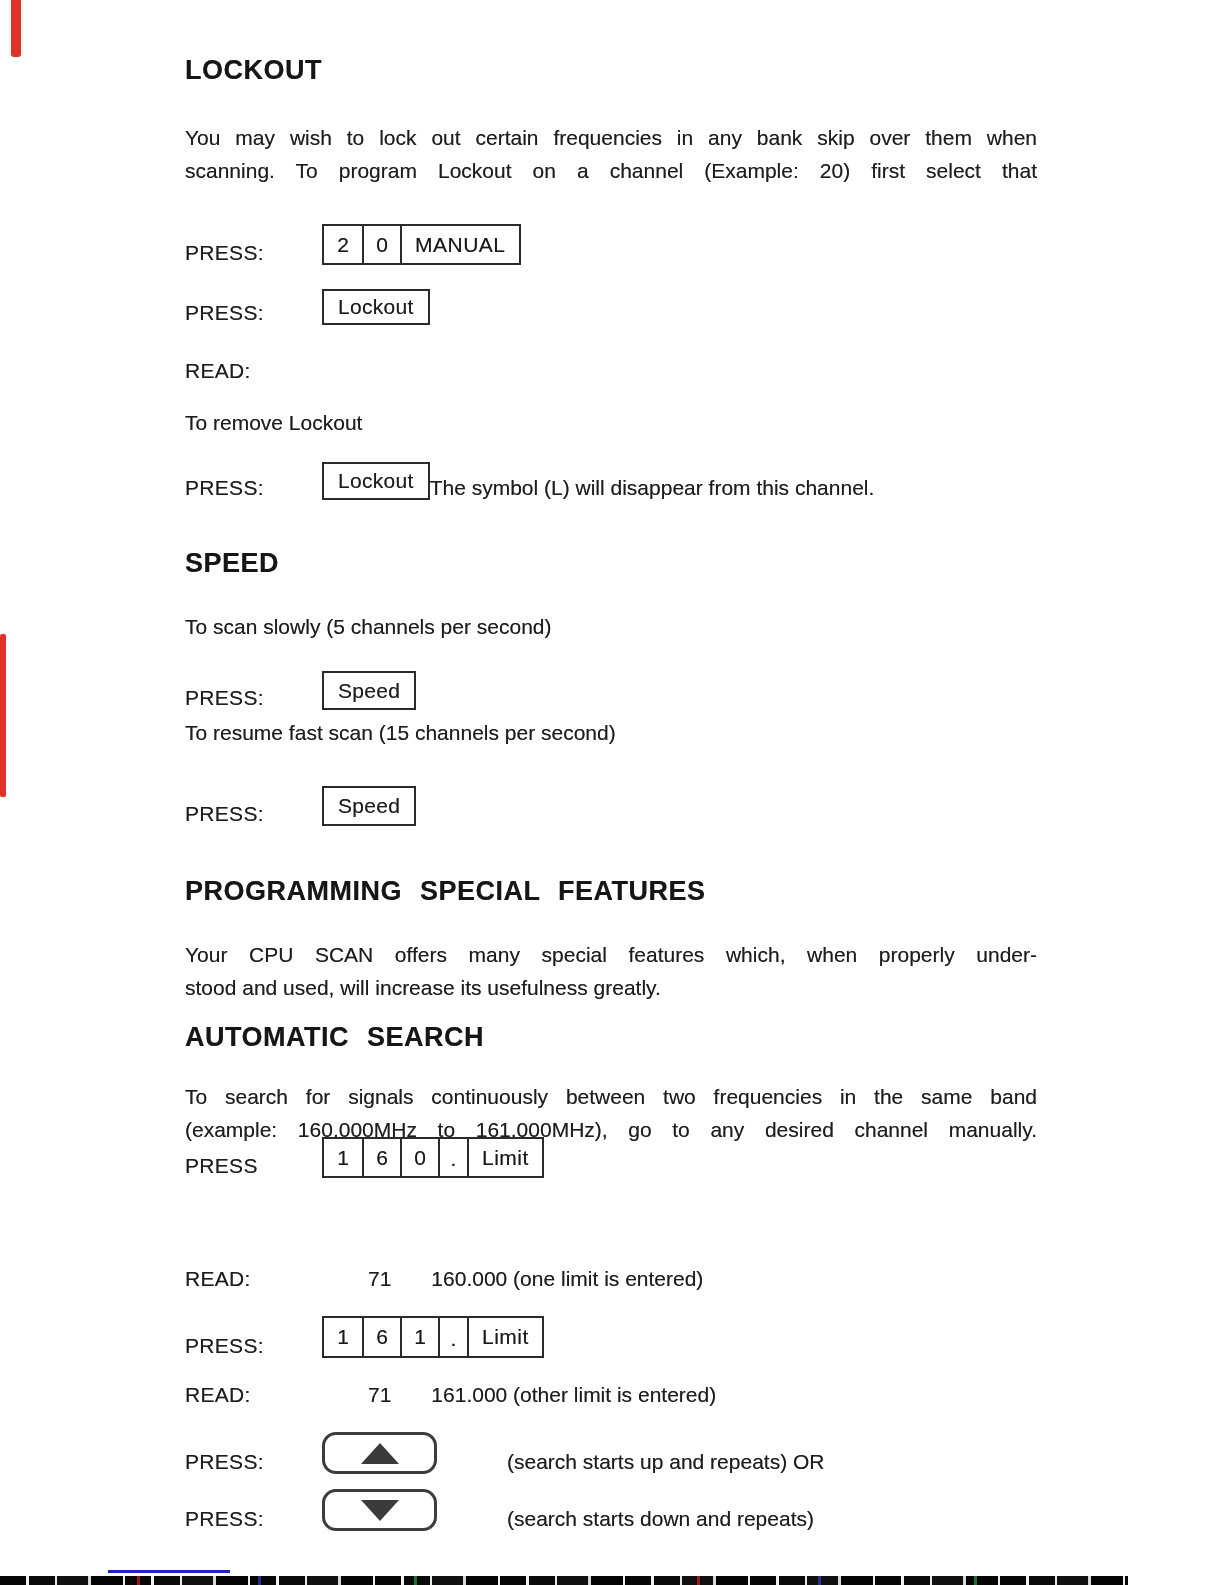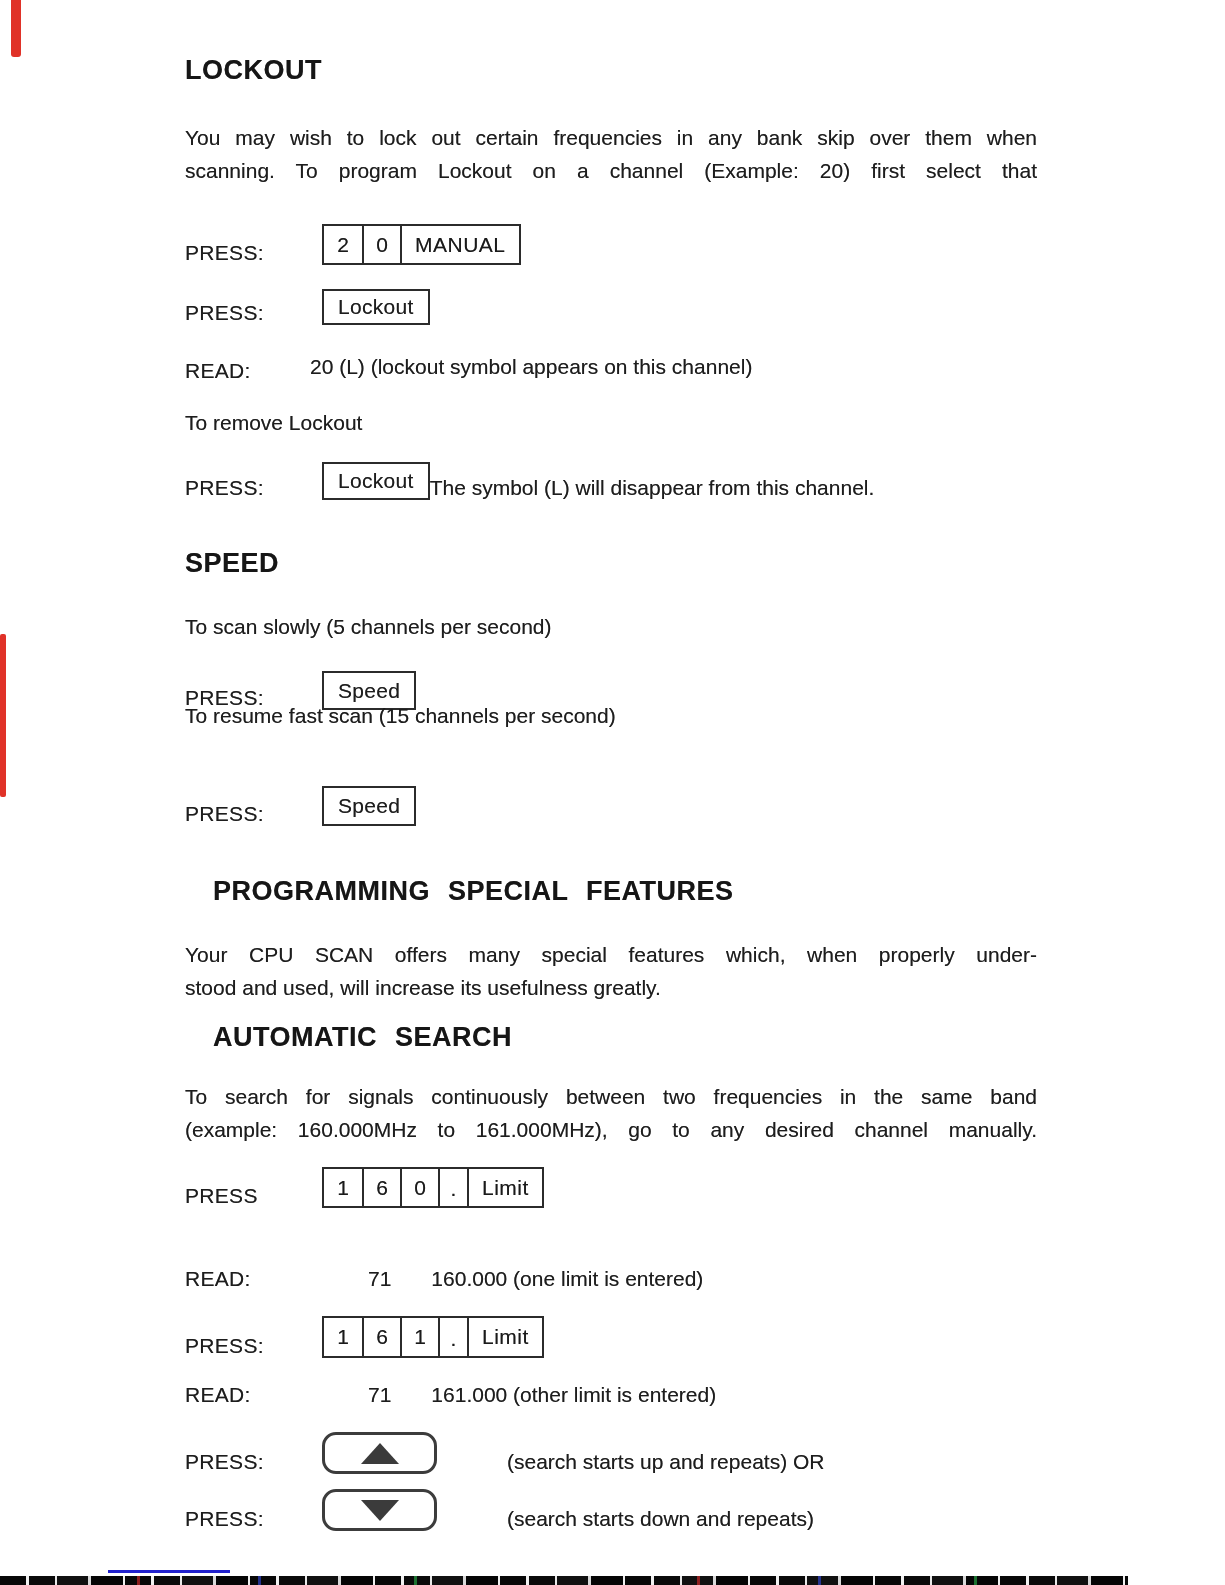--- a/index.html
+++ b/index.html
@@ -10,21 +10,21 @@
     background:#ffffff;
     font-family:"Liberation Sans", sans-serif;
     color:#1d1d1d;
     overflow:hidden;
     text-shadow:0 0 0.5px rgba(25,25,25,.55);
   }
   .abs { position:absolute; left:185px; }
   h2.sec {
     font-size:27px; font-weight:700; letter-spacing:0.5px; color:#161616;
   }
-  h2.wide { word-spacing:10px;margin-left:28px; }
+  h2.wide { word-spacing:10px; }
   .para { width:852px; font-size:21px; line-height:33px; }
   .pline { text-align:justify; text-align-last:justify; }
   .pline.last { text-align-last:left; }
   .txt { font-size:21px; line-height:33px; }
   .row { display:flex; align-items:flex-end; }
   .plabel { width:137px; font-size:21px; letter-spacing:0.3px; flex:0 0 auto; }
   .plabel.tight { width:125px; }
   
   .keyrow {
     display:inline-flex; align-items:stretch; height:41px;
@@ -103,59 +103,58 @@
       </span>
   </div>
 
   <div class="row abs" style="top:289px; height:36px">
     <span class="plabel">PRESS:</span>
     <span class="keybox" style="height:36px">Lockout</span>
   </div>
 
   <div class="row abs" style="top:350px; height:33px">
     <span class="plabel tight">READ:</span>
-    <span class="txt">20 (L) (lockout symbol appears on this channel)</span>
   </div>
 
   <div class="txt abs" style="top:406px">To remove Lockout</div>
 
   <div class="row abs" style="top:462px; height:38px">
     <span class="plabel">PRESS:</span>
     <span class="keybox">Lockout</span>
     <span class="note">The symbol (L) will disappear from this channel.</span>
   </div>
 
   <h2 class="sec abs" style="top:548px">SPEED</h2>
   <div class="txt abs" style="top:610px">To scan slowly (5 channels per second)</div>
 
   <div class="row abs" style="top:671px; height:39px">
     <span class="plabel">PRESS:</span>
     <span class="keybox" style="height:39px">Speed</span>
   </div>
 
-  <div class="txt abs" style="top:699px">To resume fast scan (15 channels per second)</div>
+  <div class="txt abs" style="top:716px">To resume fast scan (15 channels per second)</div>
 
   <div class="row abs" style="top:786px; height:40px">
     <span class="plabel">PRESS:</span>
     <span class="keybox" style="height:40px">Speed</span>
   </div>
 
   <h2 class="sec wide abs" style="top:876px">PROGRAMMING SPECIAL FEATURES</h2>
   <div class="para abs" style="top:938px">
       <div class="pline">Your CPU SCAN offers many special features which, when properly under-</div>
       <div class="pline last">stood and used, will increase its usefulness greatly.</div>
     </div>
 
   <h2 class="sec wide abs" style="top:1022px">AUTOMATIC SEARCH</h2>
   <div class="para abs" style="top:1080px">
       <div class="pline">To search for signals continuously between two frequencies in the same band</div>
       <div class="pline">(example: 160.000MHz to 161.000MHz), go to any desired channel manually.</div>
     </div>
 
-  <div class="row abs" style="top:1167px; height:41px">
+  <div class="row abs" style="top:1137px; height:41px">
     <span class="plabel">PRESS</span>
     <span class="keyrow">
         <span class="key digit">1</span>
         <span class="key digit">6</span>
         <span class="key digit">0</span>
         <span class="key dot">.</span>
         <span class="key word">Limit</span>
       </span>
   </div>
 

